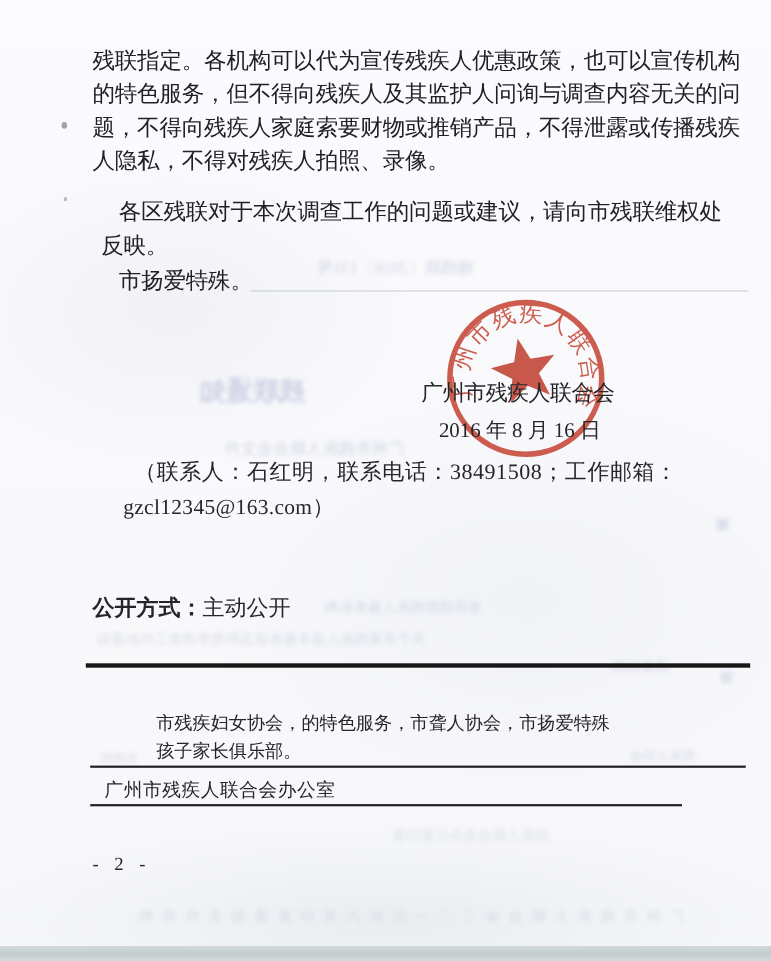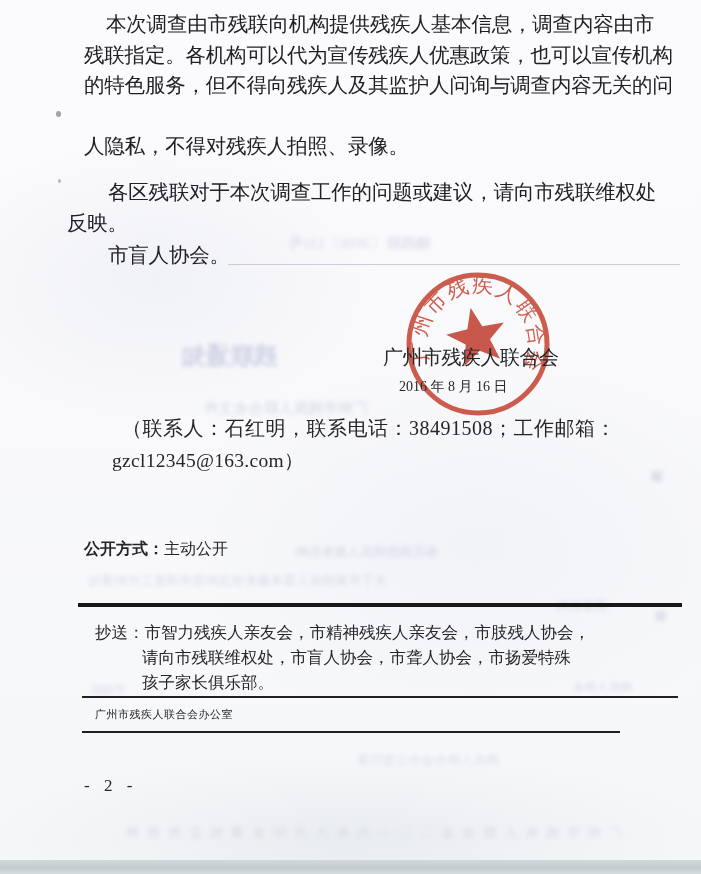--- a/index.html
+++ b/index.html
@@ -50,64 +50,63 @@
   <div class="ghost" style="left:90px;top:682px;font-size:12px;opacity:.32;">市残联</div>
   <div class="ghost" style="left:572px;top:679px;font-size:12px;opacity:.35;">残疾人协会</div>
   <div class="ghost" style="left:356px;top:751px;font-size:13px;opacity:.30;">残疾人联合会办公室印发</div>
   <div class="ghost" style="left:118px;top:824px;font-size:13px;opacity:.30;letter-spacing:8px;">广州市残疾人联合会二〇一六年八月印发通知文件存档</div>
   <div class="ghost" style="left:648px;top:492px;font-size:12px;opacity:.30;writing-mode:vertical-rl;transform:scaleY(-1);">调查机构</div>
   <div class="ghost" style="left:652px;top:632px;font-size:12px;opacity:.30;writing-mode:vertical-rl;transform:scaleY(-1);">市残联</div>
 
   <div class="speck" style="left:56px;top:111px;width:5px;height:6px;"></div>
   <div class="speck" style="left:58px;top:179px;width:3px;height:4px;opacity:.4;"></div>
 
-  <div class="abs body-line" style="left:106px;top:10px;">本次调查由市残联向机构提供残疾人基本信息，调查内容由市</div>
   <div class="abs body-line" style="left:84px;top:41px;">残联指定。各机构可以代为宣传残疾人优惠政策，也可以宣传机构</div>
   <div class="abs body-line" style="left:84px;top:71px;">的特色服务，但不得向残疾人及其监护人问询与调查内容无关的问</div>
+  <div class="abs body-line" style="left:84px;top:102px;">题，不得向残疾人家庭索要财物或推销产品，不得泄露或传播残疾</div>
   <div class="abs body-line" style="left:84px;top:132px;text-align:right;">人隐私，不得对残疾人拍照、录像。</div>
 
   <div class="abs body-line" style="left:108px;top:178px;">各区残联对于本次调查工作的问题或建议，请向市残联维权处</div>
-  <div class="abs body-line" style="left:67px;top:209px;">反映。</div>
+  <div class="abs body-line" style="left:92px;top:209px;">反映。</div>
 
-  <div class="abs body-line" style="left:108px;top:241px;">市盲人协会。</div>
+  <div class="abs body-line" style="left:108px;top:241px;">市扬爱特殊。</div>
 
   <div class="faint-rule" style="left:228px;top:264px;width:452px;"></div>
 
   <svg id="seal" viewBox="0 0 156 156">
     <circle cx="77" cy="76" r="69" fill="none" stroke="#c4402e" stroke-width="5"></circle>
     <defs>
       <path id="sealArc" d="M 29.9 98 A 52 52 0 1 1 124.1 98" fill="none"></path>
     </defs>
     <text font-size="21" fill="#c4402e" font-family="Liberation Serif, DejaVu Serif, serif">
       <textPath href="#sealArc" startOffset="6" textLength="205">广州市残疾人联合会</textPath>
     </text>
     <g transform="translate(76,70) rotate(-12)">
       <polygon points="0,-31 -7.6,-10.5 -29.5,-9.6 -12.4,4.0 -18.2,25.1 0,13.0 18.2,25.1 12.4,4.0 29.5,-9.6 7.6,-10.5" fill="#bf3a2a"></polygon>
     </g>
   </svg>
 
   <div class="abs" style="left:383px;top:344px;font-size:20px;letter-spacing:-0.5px;z-index:3;">广州市残疾人联合会</div>
-  <div class="abs" style="left:399px;top:378px;font-size:14px;z-index:3;">2016 年 8 月 16 日</div>
+  <div class="abs" style="left:399px;top:378px;font-size:19px;z-index:3;">2016 年 8 月 16 日</div>
 
   <div class="abs" style="left:122px;top:415px;font-size:20px;letter-spacing:0.5px;text-align:right;">（联系人：石红明，联系电话：38491508；工作邮箱：</div>
   <div class="abs" style="left:112px;top:447px;font-size:19.5px;letter-spacing:0.3px;">gzcl12345@163.com）</div>
 
-  <div class="abs" style="left:84px;top:539px;font-size:16px;">
+  <div class="abs" style="left:84px;top:539px;font-size:20px;">
     <span class="bold">公开方式：</span><span>主动公开</span>
   </div>
 
   <div class="rule" style="left:78px;top:603px;width:604px;height:3.5px;background:#171717;"></div>
 
-  <div class="abs" style="left:95px;top:622px;font-size:16.5px;">抄送：市智力残疾人亲友会，市精神残疾人亲友会，市肢残人协会，</div>
-  <div class="abs" style="left:142px;top:647px;font-size:16.5px;">请向市残联维权处，市盲人协会，市聋人协会，市扬爱特殊</div>
+  <div class="abs" style="left:142px;top:647px;font-size:16.5px;">市残疾妇女协会，的特色服务，市聋人协会，市扬爱特殊</div>
   <div class="abs" style="left:142px;top:672px;font-size:16.5px;">孩子家长俱乐部。</div>
 
   <div class="rule" style="left:82px;top:696px;width:596px;height:2px;"></div>
 
-  <div class="abs" style="left:95px;top:707px;font-size:11px;letter-spacing:0.5px;">广州市残疾人联合会办公室</div>
+  <div class="abs" style="left:95px;top:707px;font-size:17px;letter-spacing:0.5px;">广州市残疾人联合会办公室</div>
 
   <div class="rule" style="left:82px;top:731px;width:538px;height:2px;"></div>
 
   <div class="abs" style="left:84px;top:776px;font-size:17px;letter-spacing:5px;">- 2 -</div>
 
   <div id="bottom-bar"></div>
 
 </div>
 
 </body></html>

